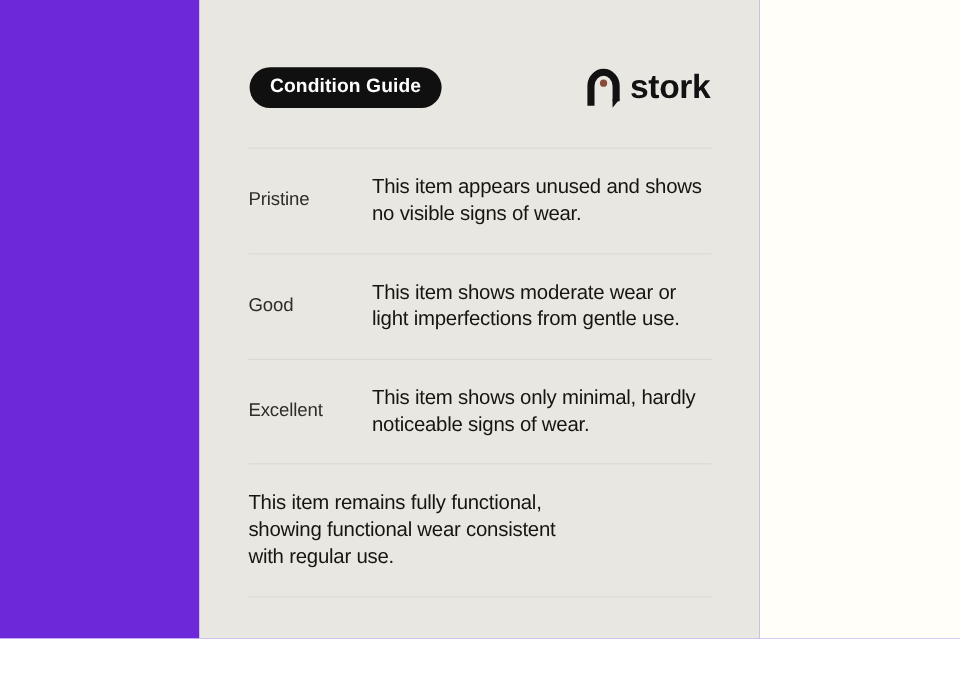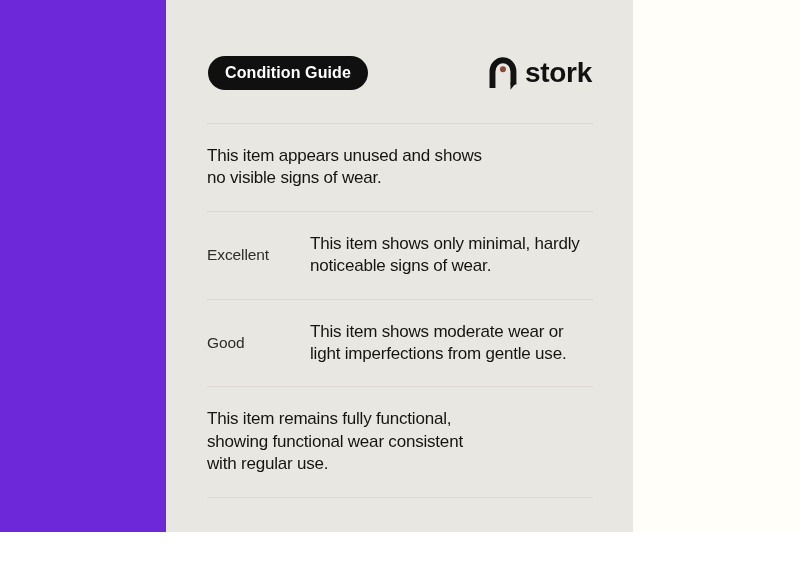--- a/index.html
+++ b/index.html
@@ -111,31 +111,32 @@
             <circle cx="17.5" cy="14.5" r="3.3" fill="#8a4a38"></circle>
           </svg>
         </span>
         <span class="brand-text">stork</span>
       </div>
     </div>
 
     <div class="table">
 
       <div class="row">
+        <div class="row-label">Pristine</div>
         <div class="row-desc">This item appears unused and shows no visible signs of wear.</div>
+      </div>
+
+      <div class="row">
+        <div class="row-label">Good</div>
+        <div class="row-desc">This item shows moderate wear or light imperfections from gentle use.</div>
       </div>
 
       <div class="row">
         <div class="row-label">Excellent</div>
         <div class="row-desc">This item shows only minimal, hardly noticeable signs of wear.</div>
-      </div>
-
-      <div class="row">
-        <div class="row-label">Good</div>
-        <div class="row-desc">This item shows moderate wear or light imperfections from gentle use.</div>
       </div>
 
       <div class="row">
         <div class="row-desc">This item remains fully functional, showing functional wear consistent with regular use.</div>
       </div>
 
     </div>
   </div>
 </div>
 

